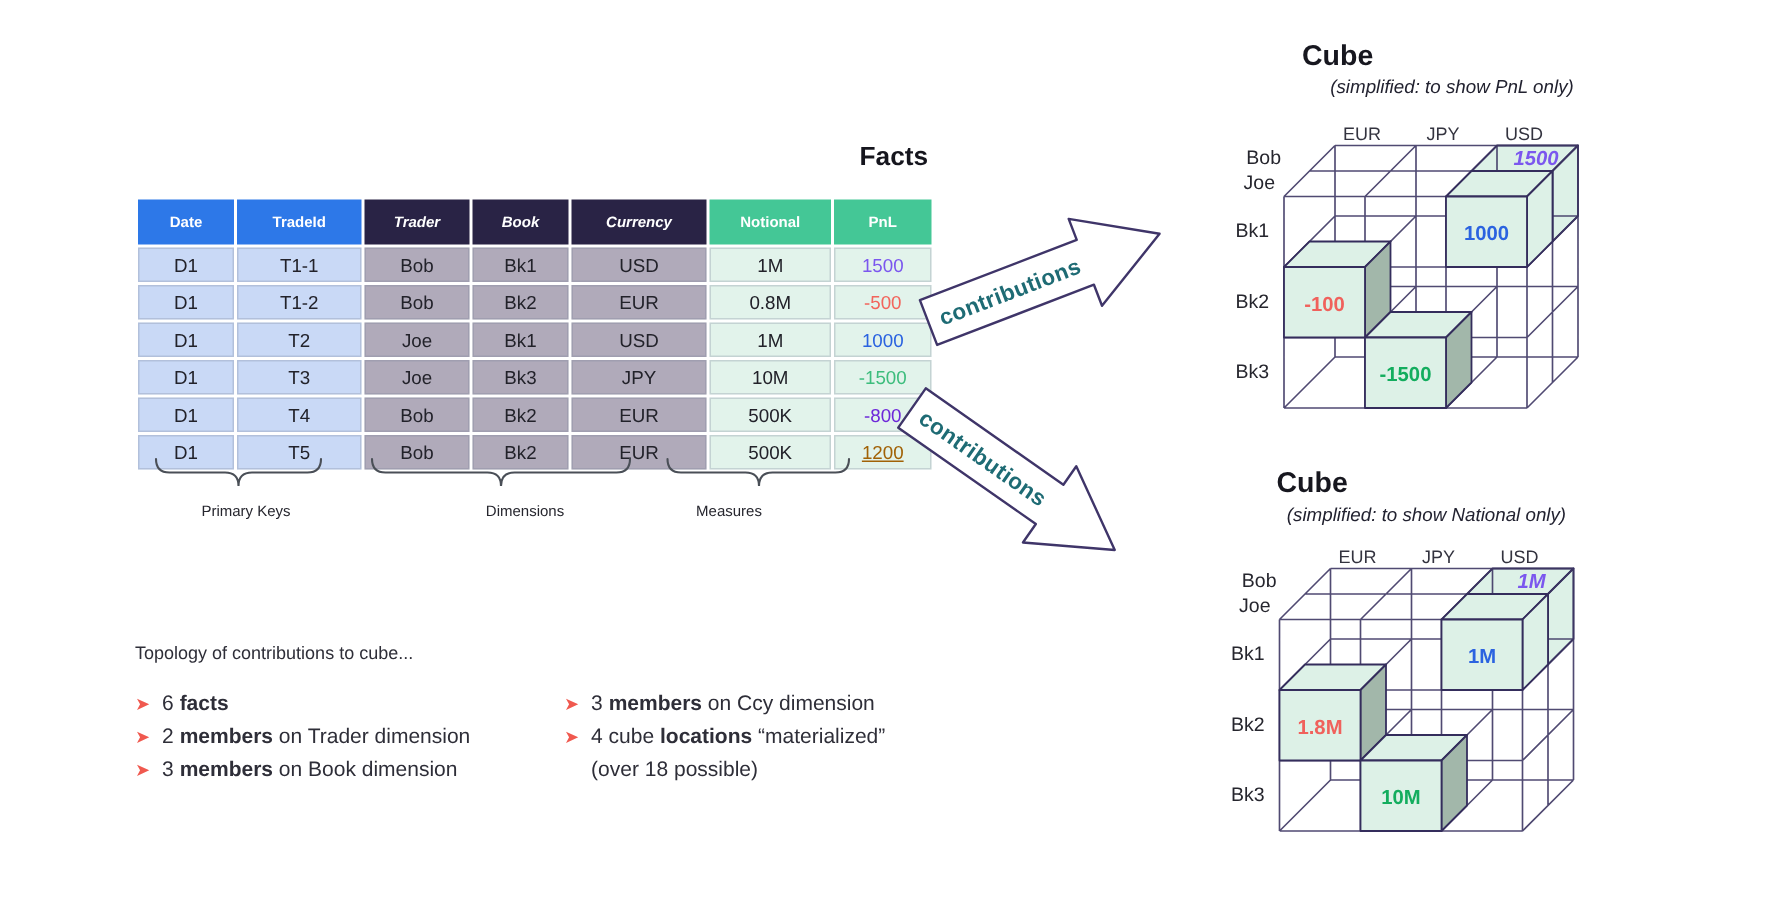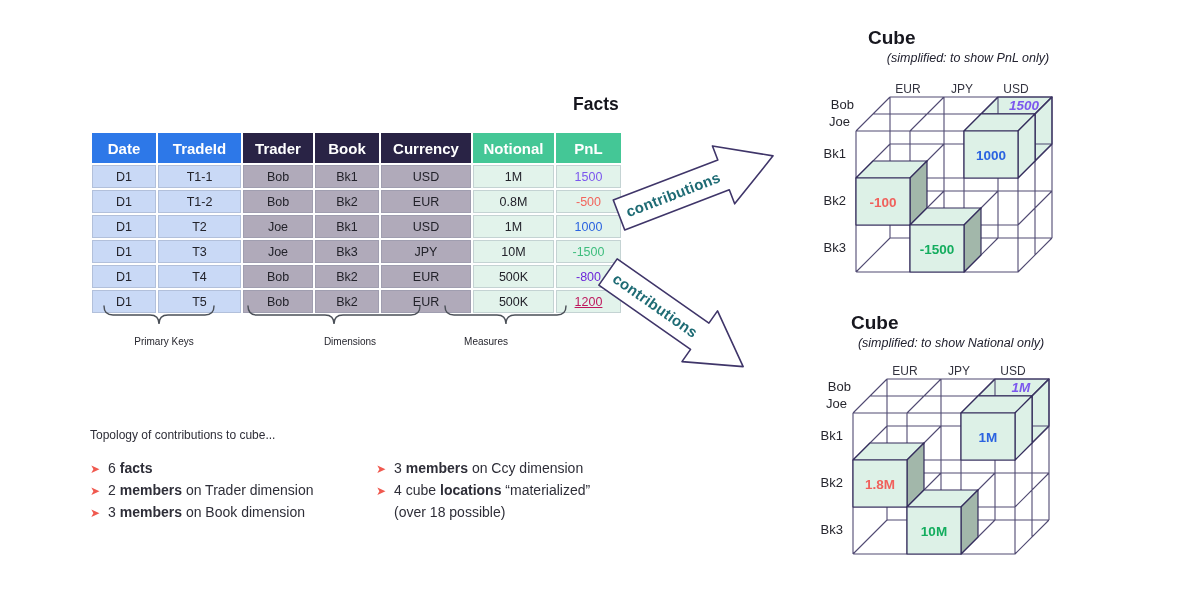--- a/index.html
+++ b/index.html
@@ -3,25 +3,25 @@
 <meta charset="utf-8">
 <style>
   html,body{margin:0;padding:0;background:#ffffff;}
   #canvas{position:relative;width:1178px;height:611px;background:#ffffff;overflow:hidden;
           font-family:"Liberation Sans",sans-serif;color:#26262e;}
   .abs{position:absolute;}
 
   
   #facts-title{left:573px;top:94px;font-size:17.5px;font-weight:bold;color:#15151d;}
   table.facts{border-collapse:separate;border-spacing:2px;}
-  table.facts th{height:30px;font-size:15px;font-weight:600;color:#ffffff;text-align:center;padding:0 4px;}
+  table.facts th{height:30px;font-size:10px;font-weight:600;color:#ffffff;text-align:center;padding:0 4px;}
   table.facts td{height:21px;font-size:12.5px;text-align:center;color:#22222a;
                  border:1px solid rgba(120,130,150,.28);padding:0 2px;}
   .h-pk{background:var(--c-header_pk);}
-  .h-dim{background:var(--c-header_dim);}
+  .h-dim{background:var(--c-header_dim);font-style:italic;}
   .h-meas{background:var(--c-header_measure);}
   .c-pk{background:var(--c-cell_pk);}
   .c-dim{background:var(--c-cell_dim);}
   .c-meas{background:var(--c-cell_measure);}
   .c-pnl{background:var(--c-cell_measure);font-weight:500;}
 
   
   .brace{stroke:#4a4f57;stroke-width:1.4;fill:none;stroke-linecap:round;}
   .grp-label{font-size:10px;color:#26262e;text-align:center;width:160px;}
 
@@ -113,21 +113,21 @@
         <td class="c-meas">500K</td>
         <td class="c-pnl" style="color: #6d28d9;">-800</td>
       </tr>
       <tr>
         <td class="c-pk">D1</td>
         <td class="c-pk">T5</td>
         <td class="c-dim">Bob</td>
         <td class="c-dim">Bk2</td>
         <td class="c-dim">EUR</td>
         <td class="c-meas">500K</td>
-        <td class="c-pnl" style="color: #be185d; text-decoration: underline;">1200</td>
+        <td class="c-pnl" style="color: #a16207; text-decoration: underline;">1200</td>
       </tr>
     </tbody>
   </table>
 
   <svg class="abs" style="left:88px;top:304px" width="500" height="24">
     <path class="brace" d="M16,2 q0,9 9,9 L62,11 q9,0 9,9 q0,-9 9,-9 L117,11 q9,0 9,-9"></path>
     <path class="brace" d="M160,2 q0,9 9,9 L237,11 q9,0 9,9 q0,-9 9,-9 L323,11 q9,0 9,-9"></path>
     <path class="brace" d="M357,2 q0,9 9,9 L409,11 q9,0 9,9 q0,-9 9,-9 L469,11 q9,0 9,-9"></path>
   </svg>
   <div class="abs grp-label" style="left:84px;top:336px">Primary Keys</div>

